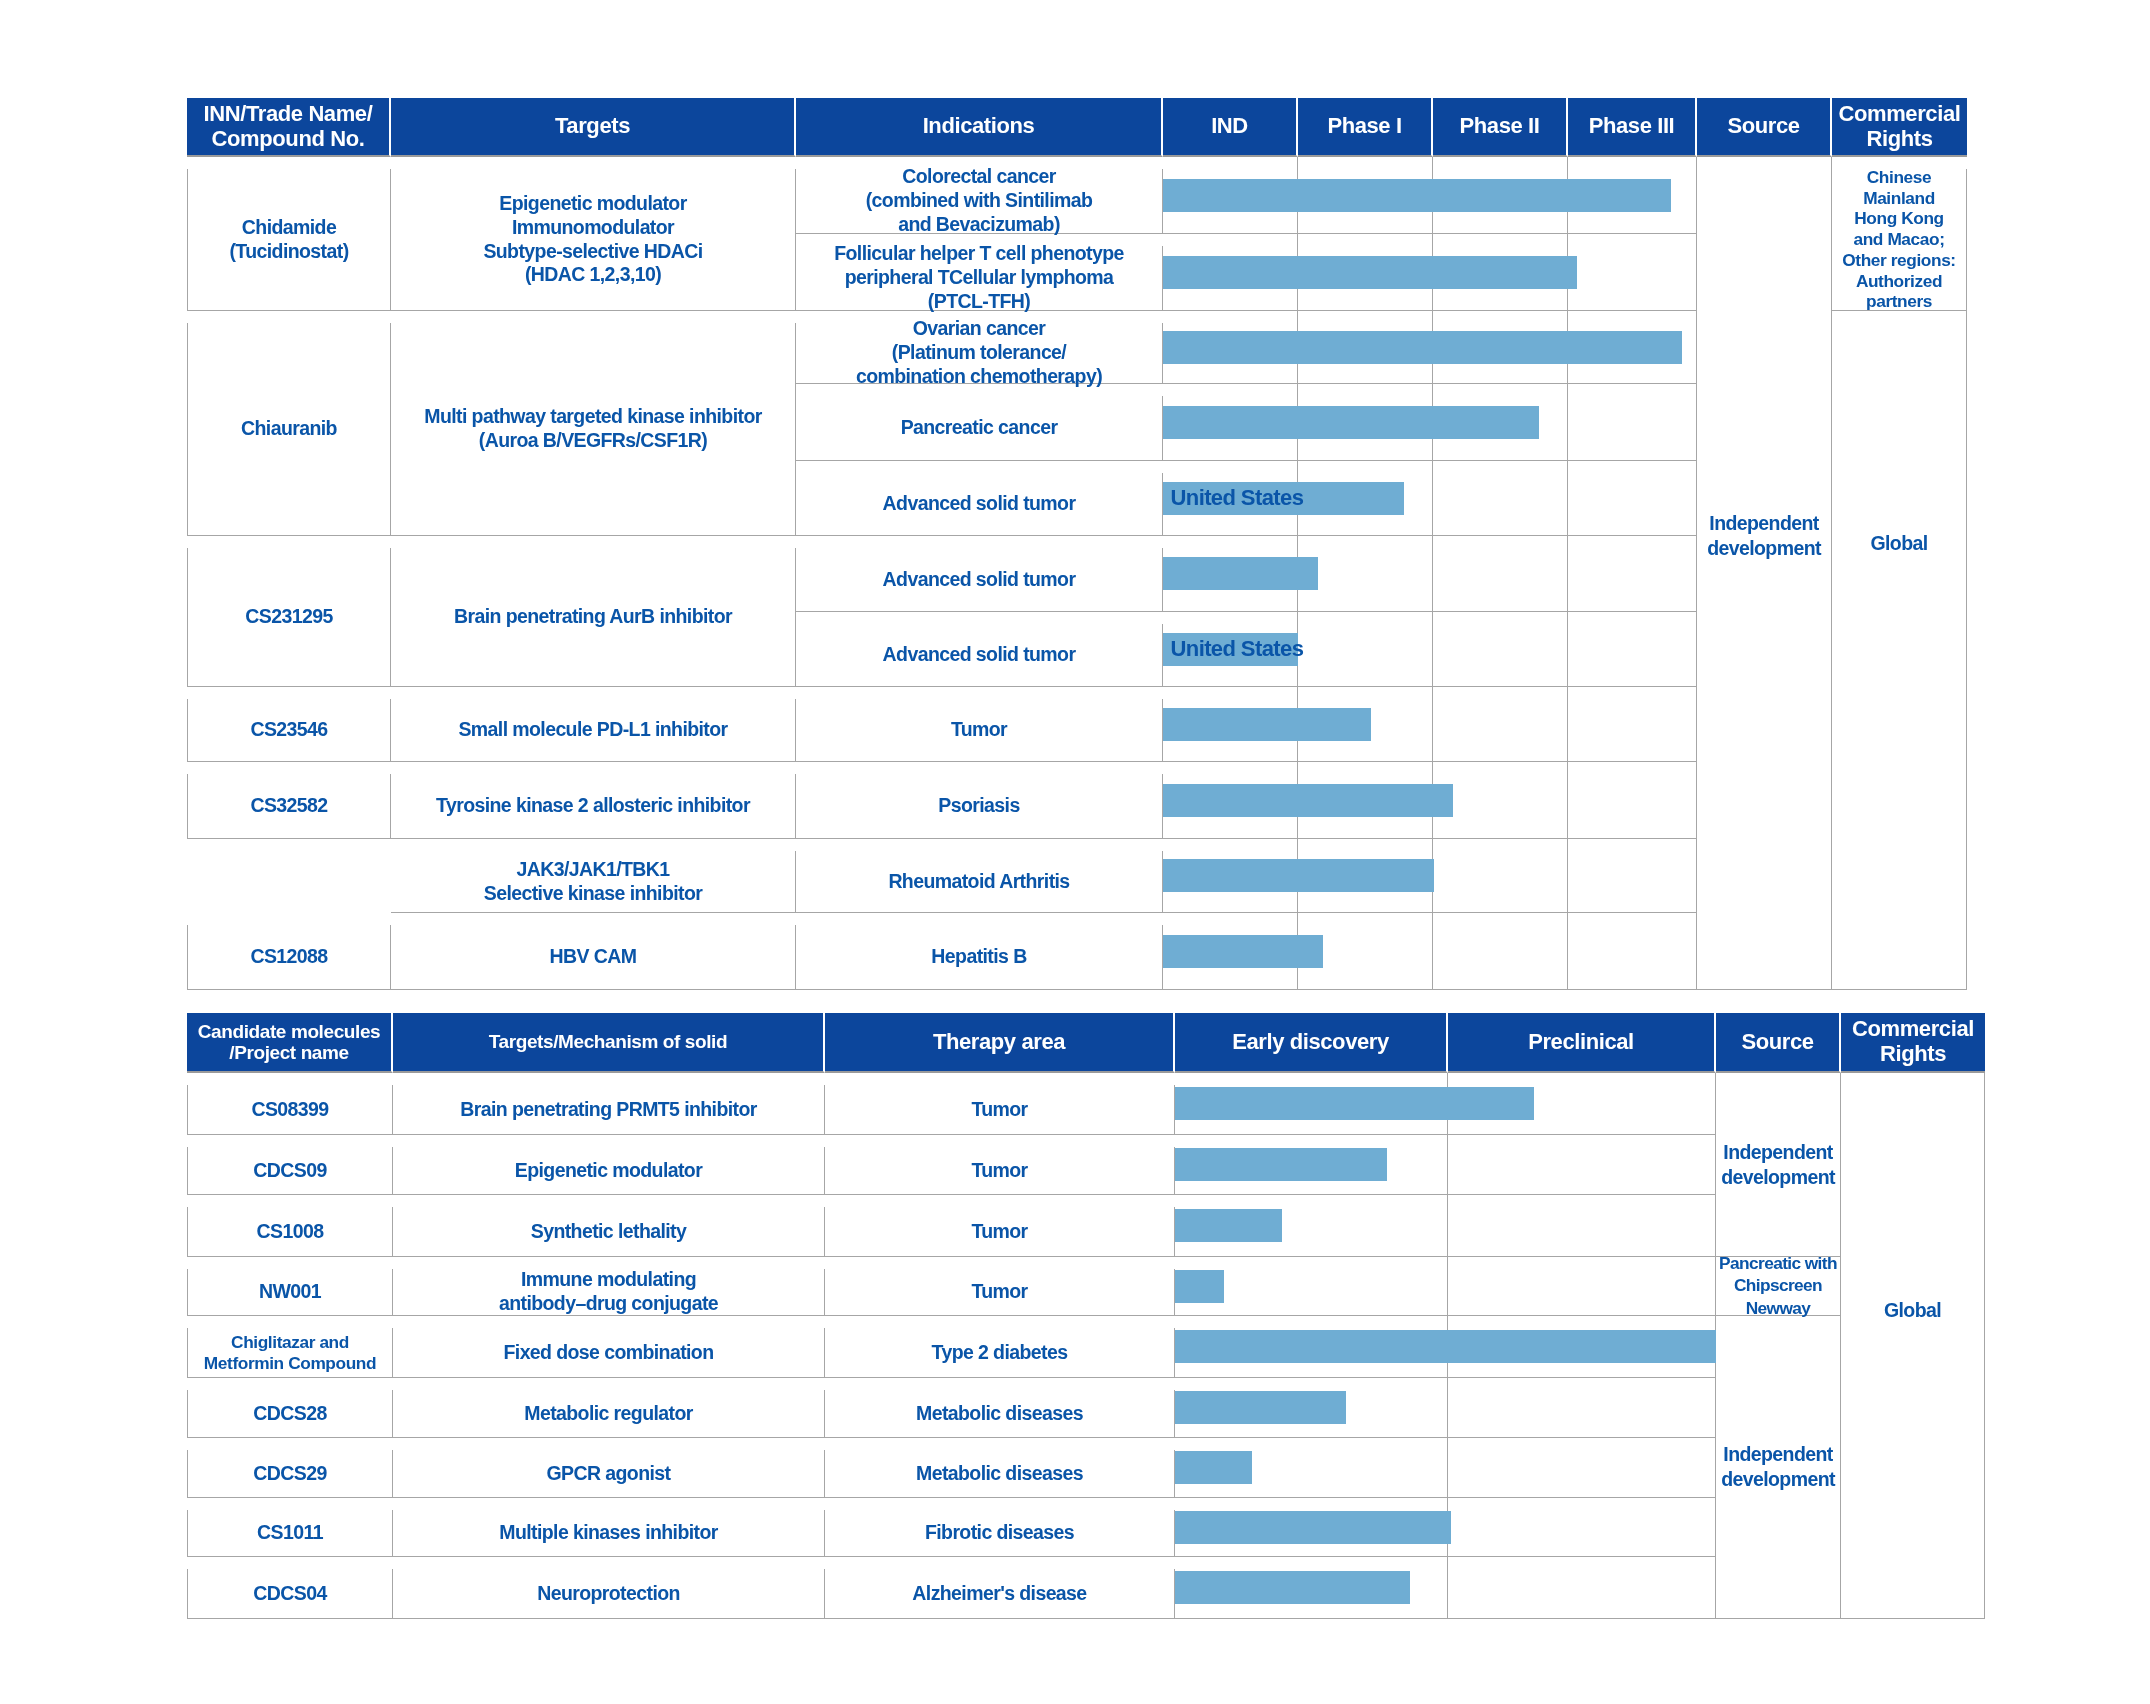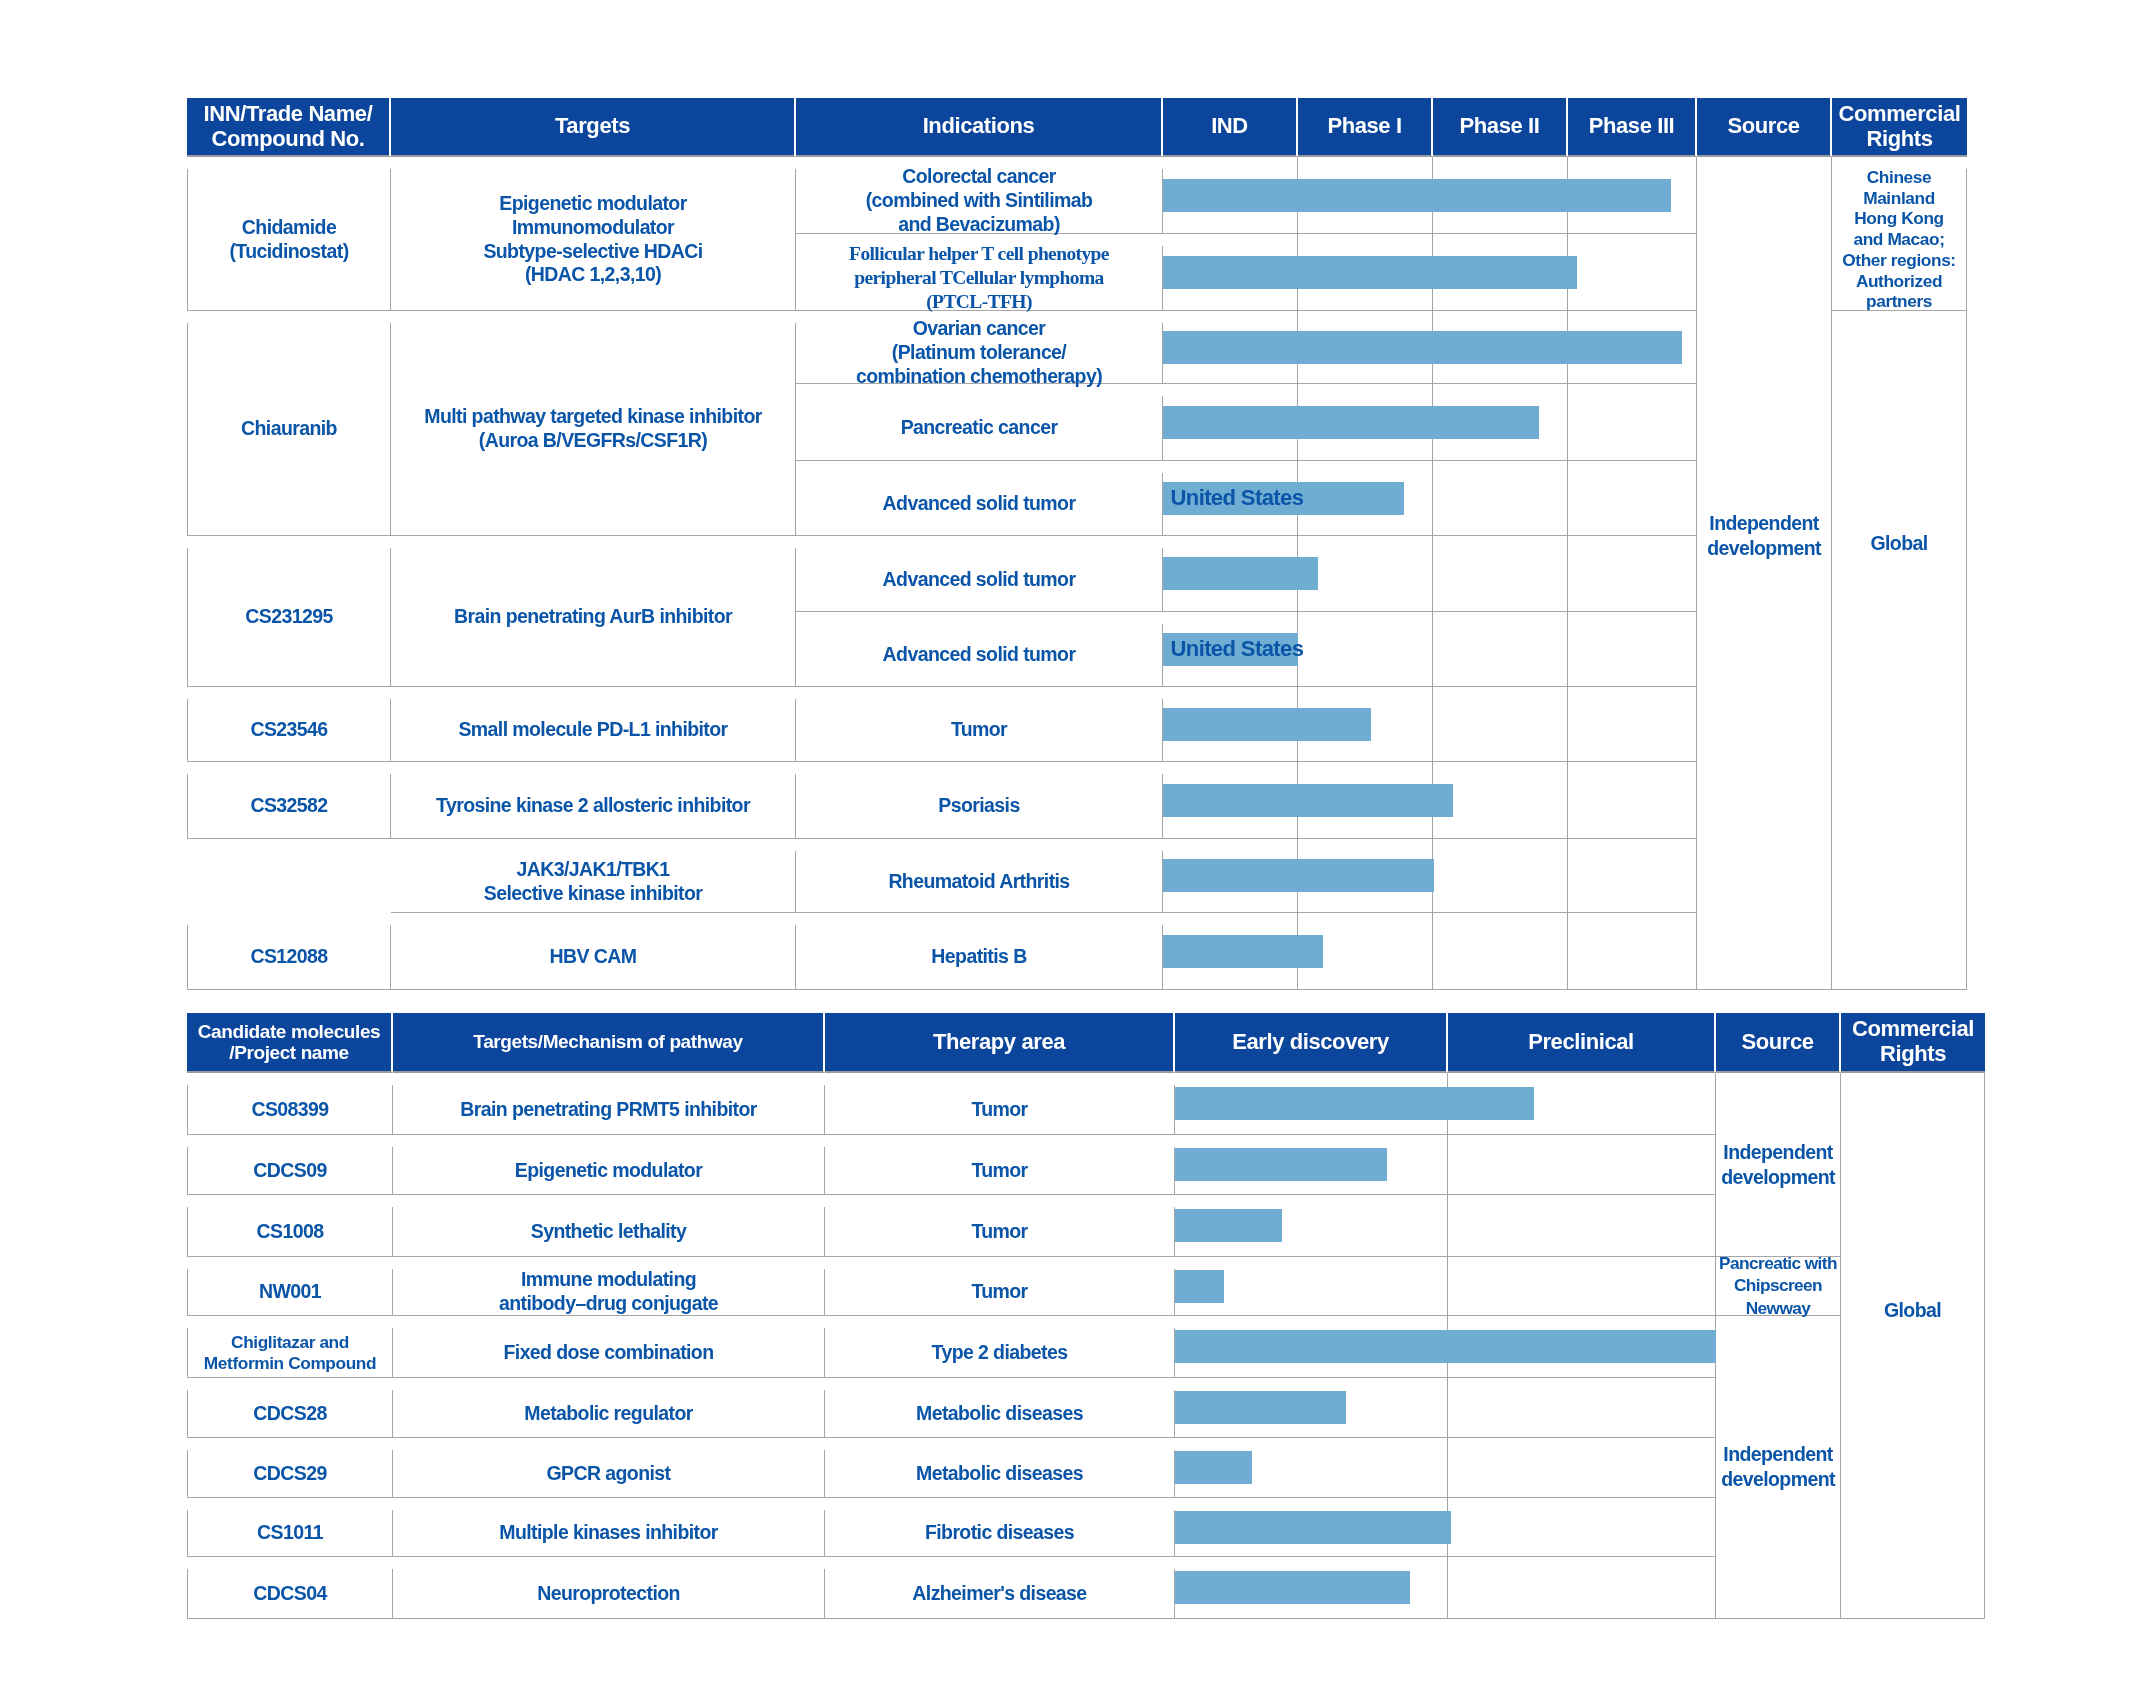--- a/index.html
+++ b/index.html
@@ -77,21 +77,21 @@
       <div class="td" style="grid-area: 2 / 3;">Colorectal cancer
 (combined with Sintilimab
 and Bevacizumab)</div>
       <div class="phase-track" style="grid-area: 2 / 4 / auto / span 4;">
         <div class="phase-cell" style="flex: 0 0 135px;"></div>
         <div class="phase-cell" style="flex: 0 0 135px;"></div>
         <div class="phase-cell" style="flex: 0 0 135px;"></div>
         <div class="phase-cell" style="flex: 0 0 129px;"></div>
         <div class="bar" style="width: 95.1%;"></div>
       </div>
-      <div class="td" style="grid-area: 3 / 3; font-family: Liberation Serif, serif;">Follicular helper T cell phenotype
+      <div class="td" style="grid-area: 3 / 3;">Follicular helper T cell phenotype
 peripheral TCellular lymphoma
 (PTCL-TFH)</div>
       <div class="phase-track" style="grid-area: 3 / 4 / auto / span 4;">
         <div class="phase-cell" style="flex: 0 0 135px;"></div>
         <div class="phase-cell" style="flex: 0 0 135px;"></div>
         <div class="phase-cell" style="flex: 0 0 135px;"></div>
         <div class="phase-cell" style="flex: 0 0 129px;"></div>
         <div class="bar" style="width: 77.5%;"></div>
       </div>
       <div class="td first" style="grid-area: 4 / 1 / span 3;">Chiauranib</div>
@@ -194,21 +194,21 @@
 Other regions:
 Authorized
 partners</div>
       <div class="merged-cell" style="grid-area: 4 / 9 / span 9;">
         <div class="vcenter-text" style="top: 34.3%;">Global</div>
       </div>
     </div>
   <div id="discovery-table" class="pipeline">
       <div class="th th-sm" style="grid-area: 1 / 1;">Candidate molecules
 /Project name</div>
-      <div class="th th-sm" style="grid-area: 1 / 2;">Targets/Mechanism of pathway</div>
+      <div class="th th-sm" style="grid-area: 1 / 2;">Targets/Mechanism of solid</div>
       <div class="th" style="grid-area: 1 / 3;">Therapy area</div>
       <div class="th" style="grid-area: 1 / 4;">Early discovery</div>
       <div class="th" style="grid-area: 1 / 5;">Preclinical</div>
       <div class="th" style="grid-area: 1 / 6;">Source</div>
       <div class="th last" style="grid-area: 1 / 7;">Commercial
 Rights</div>
       <div class="td first" style="grid-area: 2 / 1;">CS08399</div>
       <div class="td" style="grid-area: 2 / 2;">Brain penetrating PRMT5 inhibitor</div>
       <div class="td" style="grid-area: 2 / 3;">Tumor</div>
       <div class="phase-track" style="grid-area: 2 / 4 / auto / span 2;">

